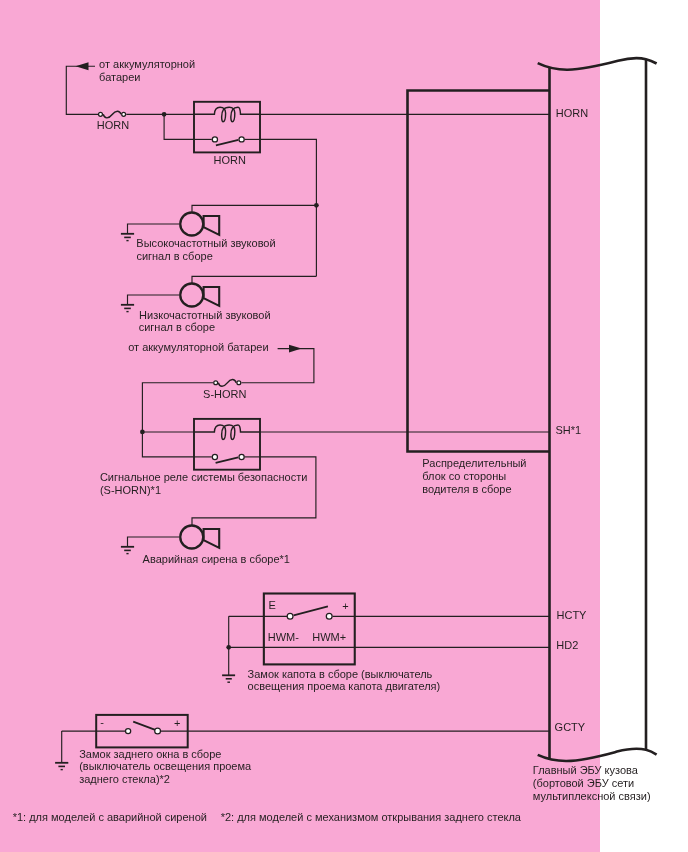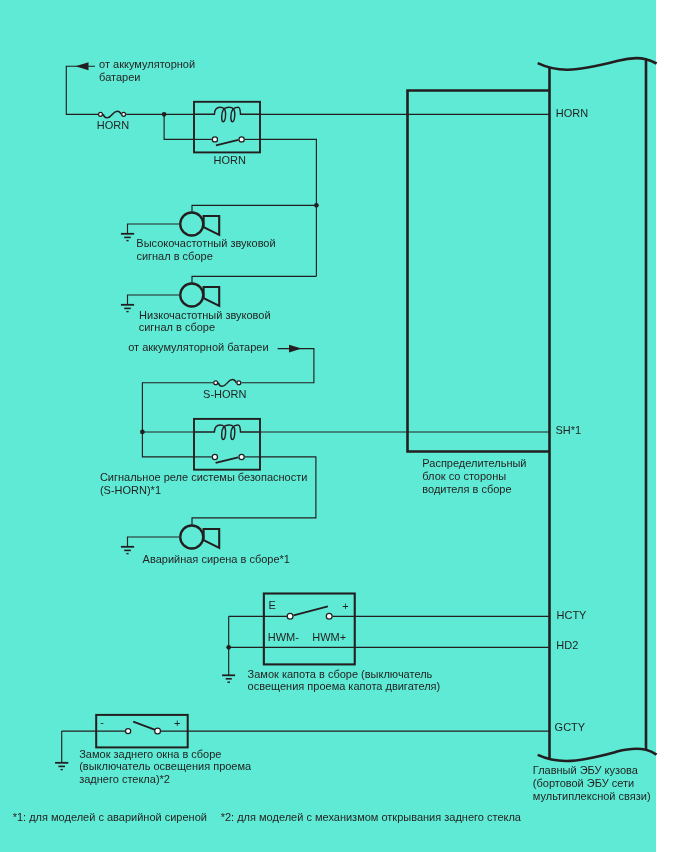--- a/index.html
+++ b/index.html
@@ -1,19 +1,19 @@
 <!DOCTYPE html>
 <html><head>
 <meta charset="utf-8">
 <title>Horn system wiring diagram</title>
 <style>
   html,body{margin:0;padding:0;background:#ffffff;}
   body{width:688px;height:852px;overflow:hidden;
        font-family:"Liberation Sans",sans-serif;color:#231f20;}
-  #stage{position:relative;width:656px;height:852px;background:#5eead4;}
+  #stage{position:relative;width:600px;height:852px;background:#f9a8d4;}
   svg#sheet{display:block;position:absolute;left:0;top:0;}
   text{font-family:"Liberation Sans",sans-serif;font-size:11px;fill:#231f20;
        dominant-baseline:alphabetic;}
   .thin{fill:none;stroke:#231f20;stroke-width:1.15;}
   .med{fill:none;stroke:#231f20;stroke-width:1.45;}
   .thick{fill:none;stroke:#231f20;stroke-width:2.6;}
   .box{fill:none;stroke:#231f20;stroke-width:1.9;}
   .sym{fill:none;stroke:#231f20;stroke-width:2.1;}
   .solid{fill:#231f20;stroke:none;}
   .node{fill:#fff;stroke:#231f20;stroke-width:1.25;}

